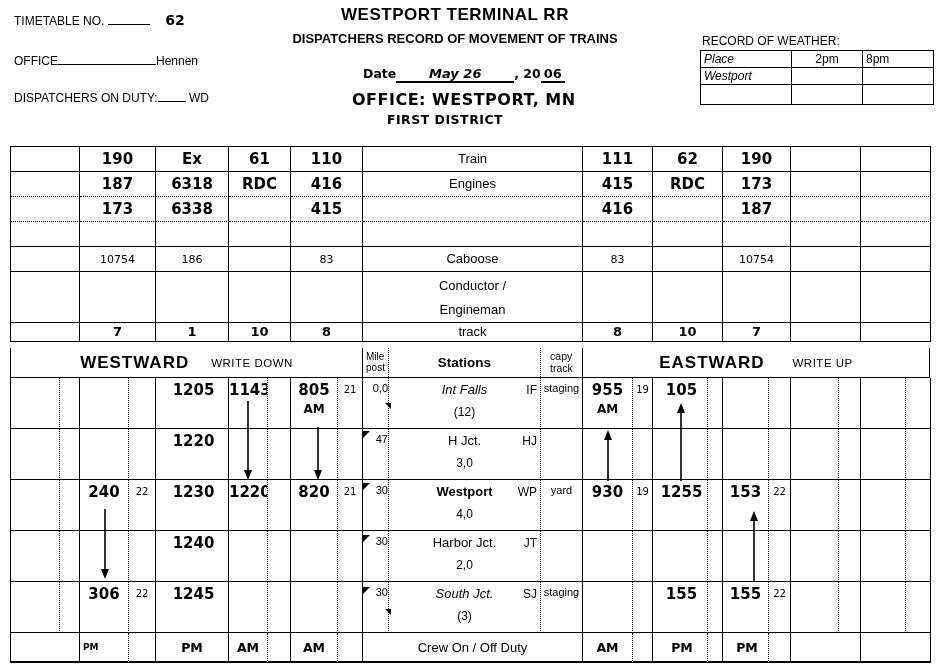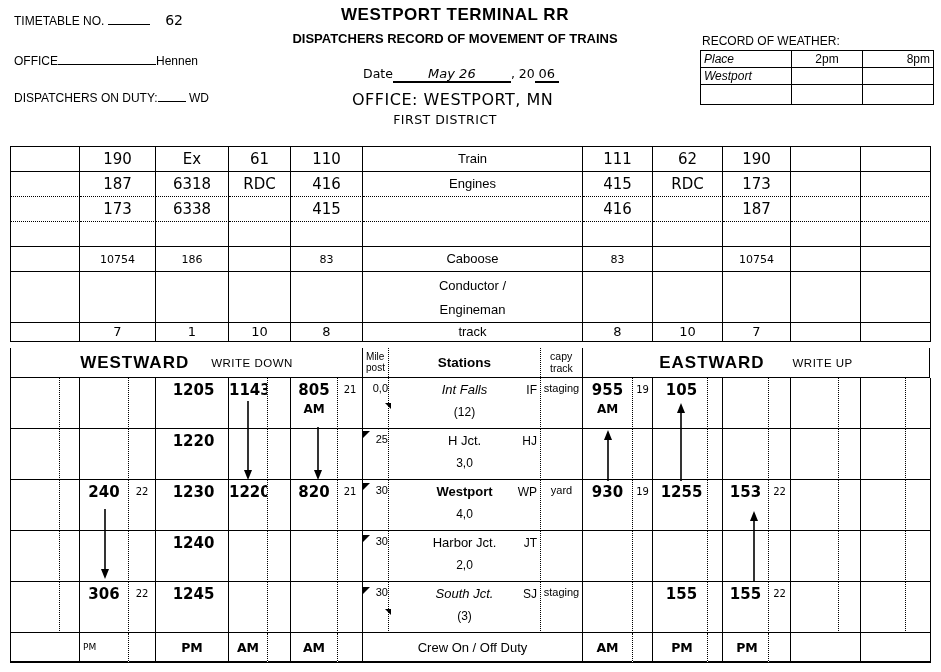--- a/index.html
+++ b/index.html
@@ -1,38 +1,38 @@
 <!DOCTYPE html>
 <html><head>
 <meta charset="utf-8">
 <style>
   html,body{margin:0;padding:0;background:#fff;}
   .sheet{position:relative;width:941px;height:672px;background:#fff;color:#000;
          font-family:"Liberation Sans",sans-serif;overflow:hidden;}
   .abs{position:absolute;}
-  .hw{font-family:"DejaVu Sans",sans-serif;font-weight:normal;}
+  .hw{font-family:"DejaVu Sans",sans-serif;font-weight:bold;}
   .u{display:inline-block;border-bottom:2px solid #000;text-align:center;}
   .blank{display:inline-block;border-bottom:1px solid #000;height:11px;vertical-align:baseline;}
 
   
   .tt-line{left:14px;top:12px;font-size:12px;}
   .title{left:250px;top:5px;width:410px;text-align:center;font-size:17px;font-weight:bold;letter-spacing:.5px;font-family:"Liberation Sans",sans-serif;}
   .subtitle{left:230px;top:31px;width:450px;text-align:center;font-size:13px;font-weight:bold;}
   .office-line{left:14px;top:53px;font-size:12px;}
   .duty-line{left:14px;top:90px;font-size:12px;}
   .date-line{left:363px;top:66px;font-size:12.5px;}
   .office2{left:352px;top:90px;font-size:16px;letter-spacing:.5px;}
   .district{left:355px;top:112px;width:180px;text-align:center;font-size:12.5px;letter-spacing:.5px;}
   .wx-title{left:702px;top:34px;font-size:12px;}
   .wx{left:700px;top:50px;border-collapse:collapse;}
   .wx td{border:1px solid #000;font-size:12px;padding:0 3px;height:16px;}
   .wx tr.tall td{height:19px;}
   .wx .c0{width:84px;text-align:left;font-style:italic;}
   .wx .c1{width:64px;text-align:center;}
-  .wx .c2{width:64px;text-align:right;}
+  .wx .c2{width:64px;text-align:left;}
 
   
   .tbl{position:absolute;left:10px;width:920px;table-layout:fixed;border-collapse:separate;border-spacing:0;}
   .tbl td{overflow:hidden;vertical-align:top;text-align:center;padding:0;
           border-right:1px solid #000;border-bottom:1px solid #000;}
 
   
   .up{top:146px;border-top:1px solid #000;border-left:1px solid #000;}
   .up tr.dot td{border-bottom-style:dotted;}
   .up .num{font-size:15px;padding-top:3px;}
@@ -367,21 +367,21 @@
           </td>
       <td class="w">
             <div class="tm"></div>
           </td>
           <td></td>
       <td class="w">
             <div class="tm"></div>
           </td>
           <td></td>
       <td class="mp">
-            <div>25</div>
+            <div>47</div>
           </td>
       <td class="st">
         <div class="l1"><span class="nm">H Jct.</span><span class="code">HJ</span></div>
         <div class="note">3,0</div>
       </td>
       <td class="cap">
             <div></div>
           </td>
       <td class="w"></td>
           <td></td>

